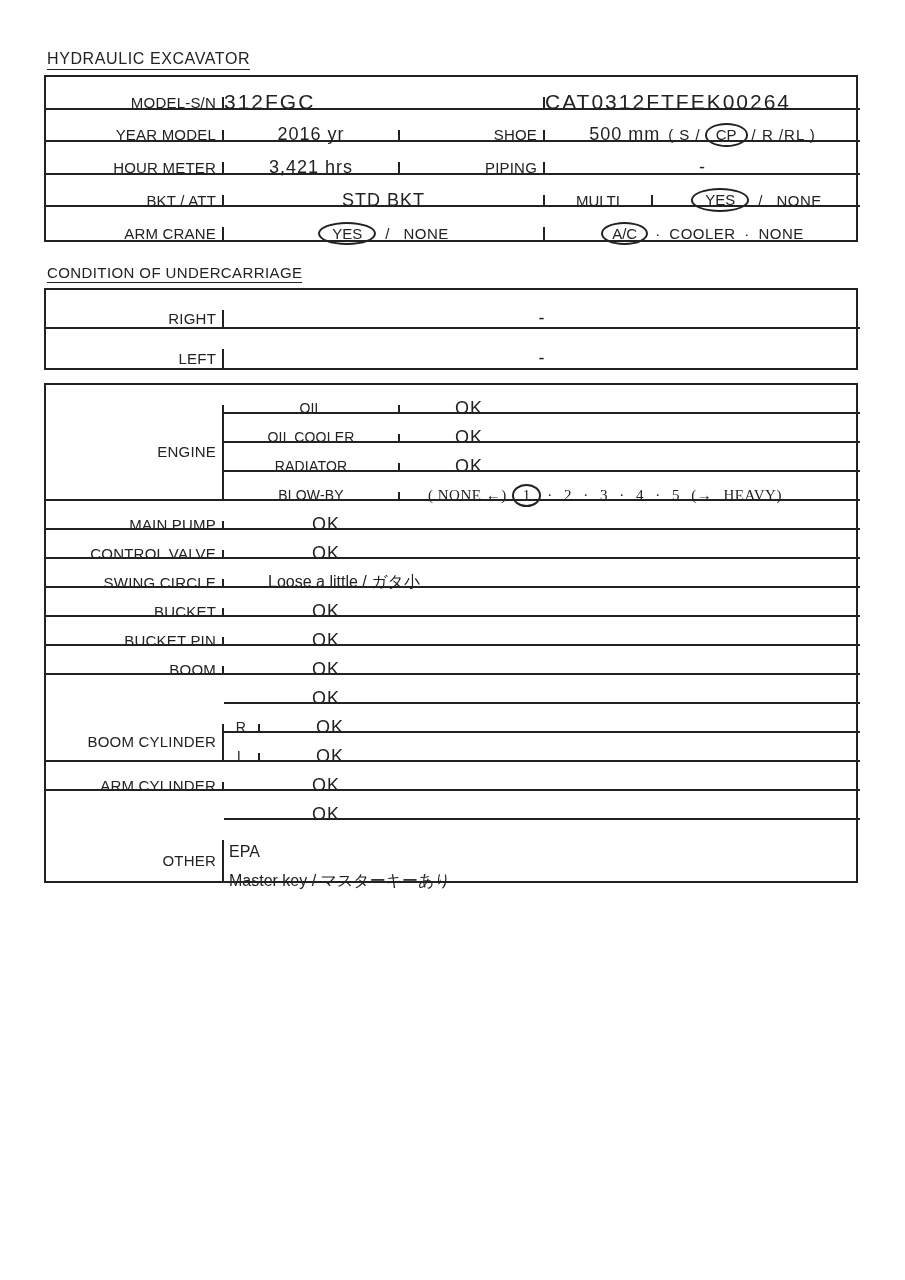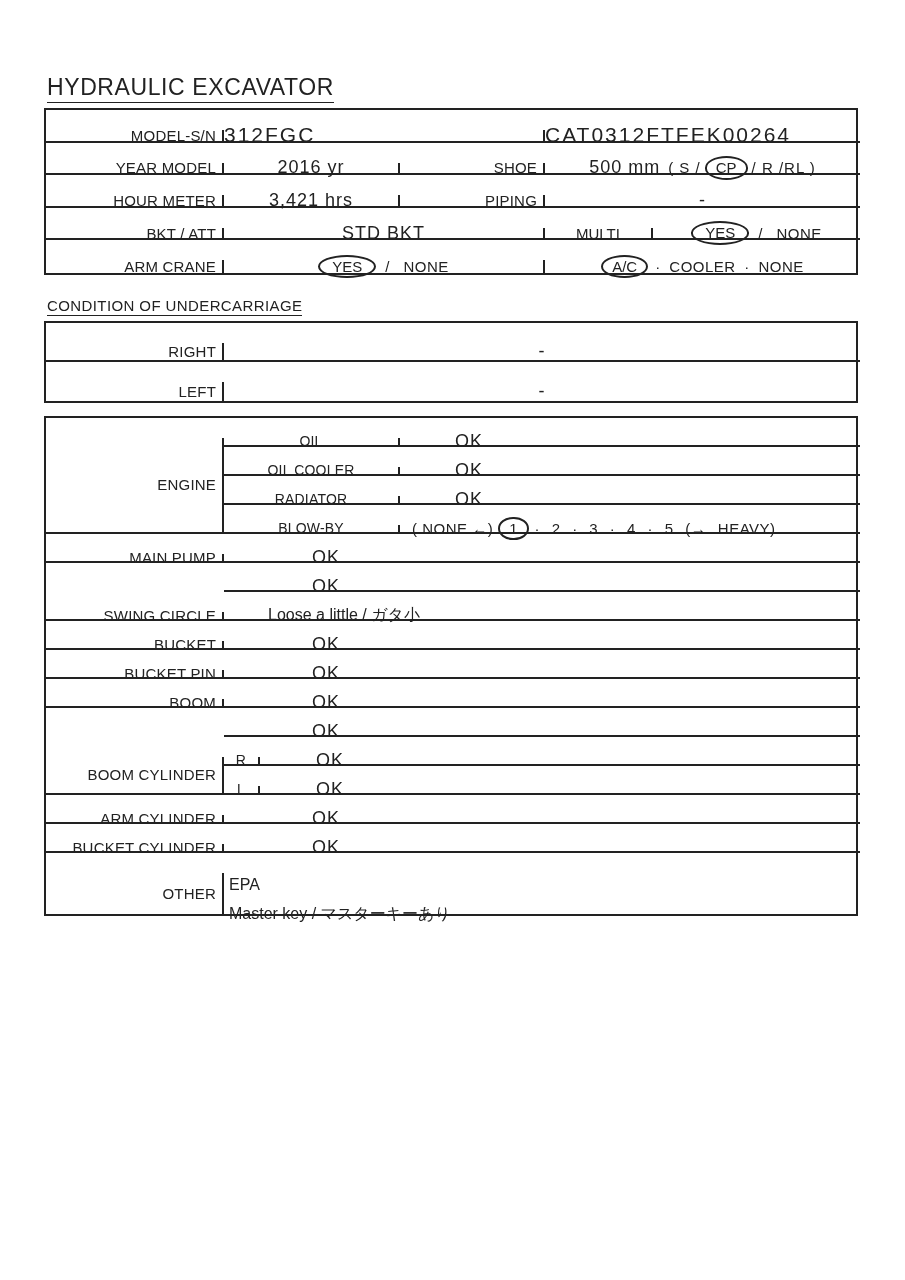--- a/index.html
+++ b/index.html
@@ -10,21 +10,21 @@
     font-family:"Liberation Sans","DejaVu Sans",sans-serif;
     color:var(--ink);
   }
   .page { padding:50px 0 0 44px; }
 
   .heading { margin:0 0 5px 3px; }
   .heading .ul {
     display:inline-block; border-bottom:1.5px solid var(--ink);
     padding-bottom:1px;
   }
-  .heading.h1 .ul { font-size:23px; letter-spacing:.6px;margin-top:24px; }
+  .heading.h1 .ul { font-size:16px; letter-spacing:.6px; }
   .heading.h2 .ul { font-size:15px; letter-spacing:.4px; }
 
   .tbl { display:grid; width:814px; border:2px solid var(--ink); background:#fff; }
   .c {
     border-right:2px solid var(--ink); border-bottom:2px solid var(--ink);
     display:flex; align-items:center; overflow:visible; white-space:nowrap;margin-top:20px;
   }
   .c.nr { border-right:none; }
   .c.nb { border-bottom:none; }
 
@@ -47,21 +47,21 @@
   .circle.tight { padding:1px 9px; }
 
   .slash-opt { margin-left:9px; font-size:15px; word-spacing:9px; letter-spacing:.5px; }
   .dot-opt   { margin-left:7px; font-size:15px; word-spacing:4px; letter-spacing:.5px; }
 
   .ok   { font-size:18px; letter-spacing:1px; padding-left:88px; }
   .ok2  { font-size:18px; letter-spacing:1px; padding-left:55px; }
   .ok3  { font-size:18px; letter-spacing:1px; padding-left:56px; }
   .txtval { font-size:16px; padding-left:44px; white-space:nowrap; }
   .sublab { font-size:14px; letter-spacing:.2px; }
-  .blowby { padding-left:12px; font-size:15px; }
+  .blowby { padding-left:28px; font-size:15px;font-family:Liberation Serif, serif; }
   .blowby .pre { margin-right:5px; letter-spacing:.5px; }
   .blowby .post { margin-left:6px; word-spacing:7px; letter-spacing:.5px; }
 
   .othercell { flex-direction:column; align-items:flex-start; justify-content:flex-start; padding:2px 0 0 5px; }
   .othercell .ln { font-size:16px; line-height:20px; }
   .othercell .ln + .ln { margin-top:9px; }
 
   .disclaimer { margin:16px 0 0 3px; color:var(--warning); }
   .disclaimer p { margin:0; line-height:21.5px; white-space:nowrap; }
   .disclaimer .en { font-size:16px; letter-spacing:.2px; }
@@ -142,20 +142,21 @@
     <div class="c cen sublab" style="grid-row:4;grid-column:2/4">BLOW-BY</div>
     <div class="c blowby nr" style="grid-row:4;grid-column:4">
       <span class="pre">( NONE ←)</span>
       <span class="circle tight">1</span>
       <span class="post">· 2 · 3 · 4 · 5 (→ HEAVY)</span>
     </div>
 
     <div class="c lab" style="grid-row:5;grid-column:1">MAIN PUMP</div>
     <div class="c ok nr" style="grid-row:5;grid-column:2/5">OK</div>
 
+    <div class="c lab" style="grid-row:6;grid-column:1">CONTROL VALVE</div>
     <div class="c ok nr" style="grid-row:6;grid-column:2/5">OK</div>
 
     <div class="c lab" style="grid-row:7;grid-column:1">SWING CIRCLE</div>
     <div class="c txtval nr" style="grid-row:7;grid-column:2/5">Loose a little / ガタ小</div>
 
     <div class="c lab" style="grid-row:8;grid-column:1">BUCKET</div>
     <div class="c ok nr" style="grid-row:8;grid-column:2/5">OK</div>
 
     <div class="c lab" style="grid-row:9;grid-column:1">BUCKET PIN</div>
     <div class="c ok nr" style="grid-row:9;grid-column:2/5">OK</div>
@@ -167,21 +168,20 @@
 
     <div class="c lab" style="grid-row:12/14;grid-column:1">BOOM CYLINDER</div>
     <div class="c cen sublab" style="grid-row:12;grid-column:2">R</div>
     <div class="c ok3 nr" style="grid-row:12;grid-column:3/5">OK</div>
     <div class="c cen sublab" style="grid-row:13;grid-column:2">L</div>
     <div class="c ok3 nr" style="grid-row:13;grid-column:3/5">OK</div>
 
     <div class="c lab" style="grid-row:14;grid-column:1">ARM CYLINDER</div>
     <div class="c ok nr" style="grid-row:14;grid-column:2/5">OK</div>
 
-    <div class="c lab" style="grid-row:15;grid-column:1">BUCKET CYLINDER</div>
     <div class="c ok nr" style="grid-row:15;grid-column:2/5">OK</div>
 
     <div class="c lab nb" style="grid-row:16;grid-column:1">OTHER</div>
     <div class="c othercell nr nb" style="grid-row:16;grid-column:2/5">
       <span class="ln">EPA</span>
       <span class="ln">Master key / マスターキーあり</span>
     </div>
   </div>
 
 

